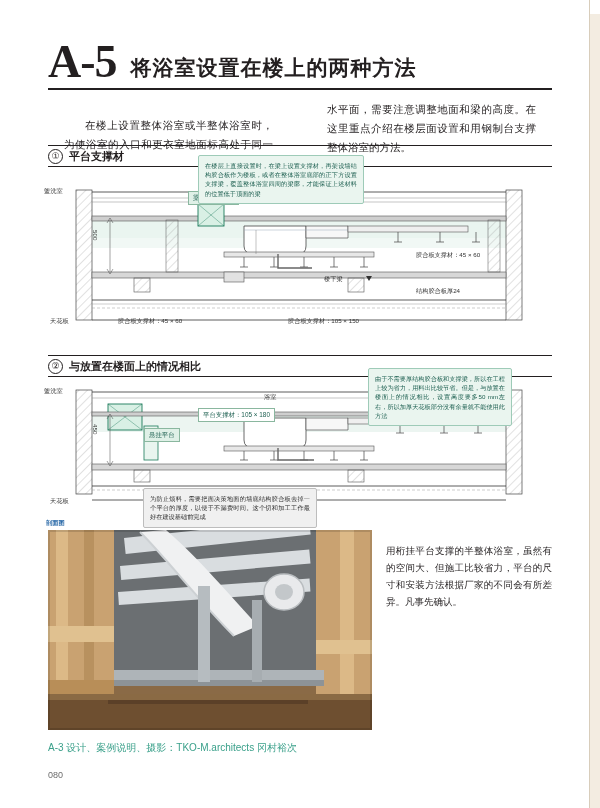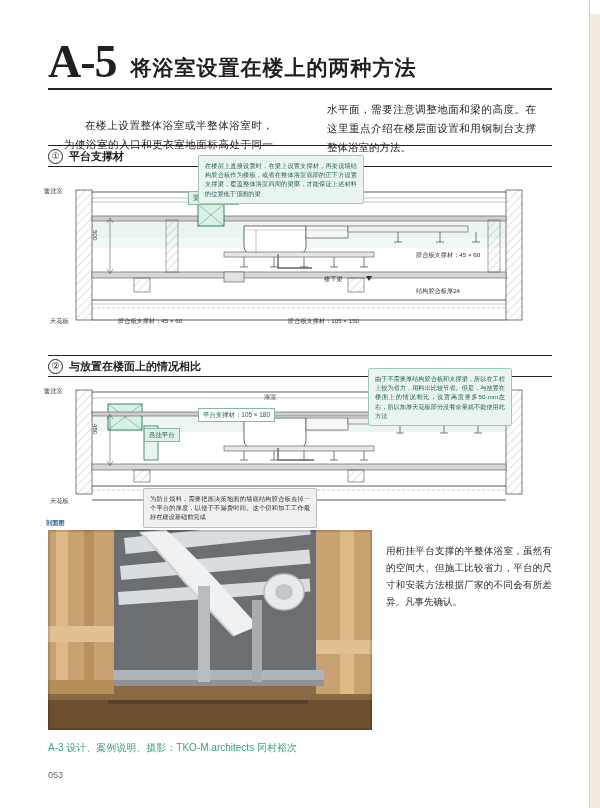--- a/index.html
+++ b/index.html
@@ -341,15 +341,15 @@
       <rect x="0" y="164" width="324" height="6" fill="#8a6a44"></rect>
       <rect x="60" y="170" width="200" height="4" fill="#5b4028"></rect>
 
       <rect width="324" height="200" fill="none" stroke="#00000022" stroke-width="4"></rect>
     </svg>
   </div>
   <div class="photo-caption">A-3  设计、案例说明、摄影：TKO-M.architects 冈村裕次</div>
 
   <div class="right-note">用桁挂平台支撑的半整体浴室，虽然有的空间大、但施工比较省力，平台的尺寸和安装方法根据厂家的不同会有所差异。凡事先确认。</div>
 
-  <div class="folio">053</div>
+  <div class="folio">080</div>
 
 </div>
 
 </body></html>

